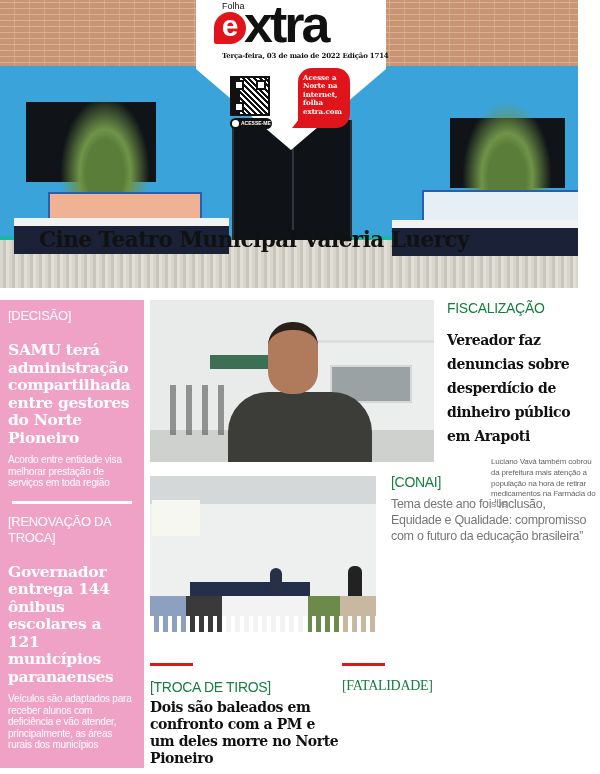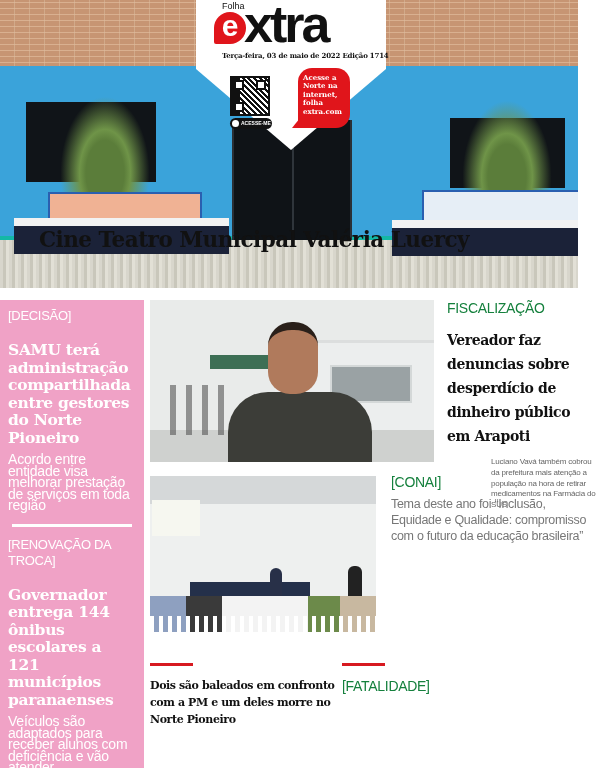--- a/index.html
+++ b/index.html
@@ -63,21 +63,21 @@
     .hero .headline {
       position: absolute; left: 0; top: 227px; width: 508px; text-align: center;
       font-family: "DejaVu Serif", serif; font-weight: bold; font-size: 21.5px; line-height: 26px; color: #111;
       letter-spacing: -0.5px;
     }
 
     
     .sidebar { position: absolute; left: 0; top: 300px; width: 144px; height: 468px; background: #f0a2c6; padding: 8px 8px; color: #fff; }
     .kicker-pink { font-size: 13px; line-height: 16px; color: #fff; font-weight: normal; letter-spacing: -0.3px; }
     .pink-title { font-family: "DejaVu Serif", serif; font-weight: bold; font-size: 15.5px; line-height: 17.5px; color: #fff; margin-top: 17px; letter-spacing: -0.3px; }
-    .pink-sub { font-size: 14px; line-height: 11.5px; color: #fff; margin-top: 8px; letter-spacing: -0.2px; }
+    .pink-sub { font-size: 10px; line-height: 11.5px; color: #fff; margin-top: 8px; letter-spacing: -0.2px; }
     .pink-divider { height: 3px; background: #fff; margin: 12px 4px 10px 4px; }
 
     
     .photo1 { position: absolute; left: 150px; top: 300px; width: 284px; height: 162px; overflow: hidden; background: #e9ebea; }
     .photo1 .bldg { position: absolute; left: 125px; top: 40px; width: 159px; height: 110px; background: #eceeee; border-top: 3px solid #dcdede; }
     .photo1 .win { position: absolute; left: 180px; top: 65px; width: 82px; height: 38px; background: #9aa2a4; border: 2px solid #d4d8d8; }
     .photo1 .awning { position: absolute; left: 60px; top: 55px; width: 70px; height: 14px; background: #3d6f55; }
     .photo1 .floor { position: absolute; left: 0; top: 130px; width: 100%; height: 32px; background: #cfd1cf; }
     .photo1 .man-shirt { position: absolute; left: 78px; top: 92px; width: 144px; height: 80px; background: #3c3d38; border-radius: 40px 40px 0 0; }
     .photo1 .man-head { position: absolute; left: 118px; top: 22px; width: 50px; height: 72px; background: #b07a5c; border-radius: 24px 24px 22px 22px; border-top: 8px solid #2a201a; }
@@ -106,24 +106,24 @@
     .s-fisc .title-serif { font-size: 14px; line-height: 24px; margin-top: 12px; }
     .s-fisc .dek-small { margin-top: 9px; }
 
     .s-conai { left: 391px; top: 474px; width: 205px; }
     .s-conai .title-serif { font-size: 15.2px; line-height: 17.5px; margin-top: 6px; }
     .s-conai .dek-med { margin-top: 6px; }
 
     .red-bar { width: 43px; height: 3px; background: #d71920; }
     .s-troca { left: 150px; top: 663px; width: 190px; }
     .s-troca .kicker { margin-top: 13px; }
-    .s-troca .title-serif { font-size: 11px; line-height: 17px; margin-top: 11px; }
+    .s-troca .title-serif { font-size: 14px; line-height: 17px; margin-top: 4px; }
 
     .s-fatal { left: 342px; top: 663px; width: 258px; }
-    .s-fatal .kicker { margin-top: 12px; }
+    .s-fatal .kicker { margin-top: 12px; font-family: Liberation Serif, serif; }
     .s-fatal .title-serif { font-size: 19px; line-height: 22.5px; margin-top: 6px; letter-spacing: -0.3px; }
   </style>
 </head>
 <body>
 
 <section class="hero">
   <div class="brick"></div>
   <div class="wall"></div>
   <div class="win-left"></div>
   <div class="win-right"></div>
@@ -200,19 +200,20 @@
   <div class="chairs"></div>
 </figure>
 
 <article class="story s-conai">
   <div class="kicker">[CONAI]</div>
   <p class="dek-med">Tema deste ano foi “Inclusão, Equidade e Qualidade: compromisso com o futuro da educação brasileira”</p>
 </article>
 
 <article class="story s-troca">
   <div class="red-bar"></div>
+  <div class="kicker">[TROCA DE TIROS]</div>
   <h2 class="title-serif">Dois são baleados em confronto com a PM e um deles morre no Norte Pioneiro</h2>
 </article>
 
 <article class="story s-fatal">
   <div class="red-bar"></div>
   <div class="kicker">[FATALIDADE]</div>
 </article>
 
 </body></html>

